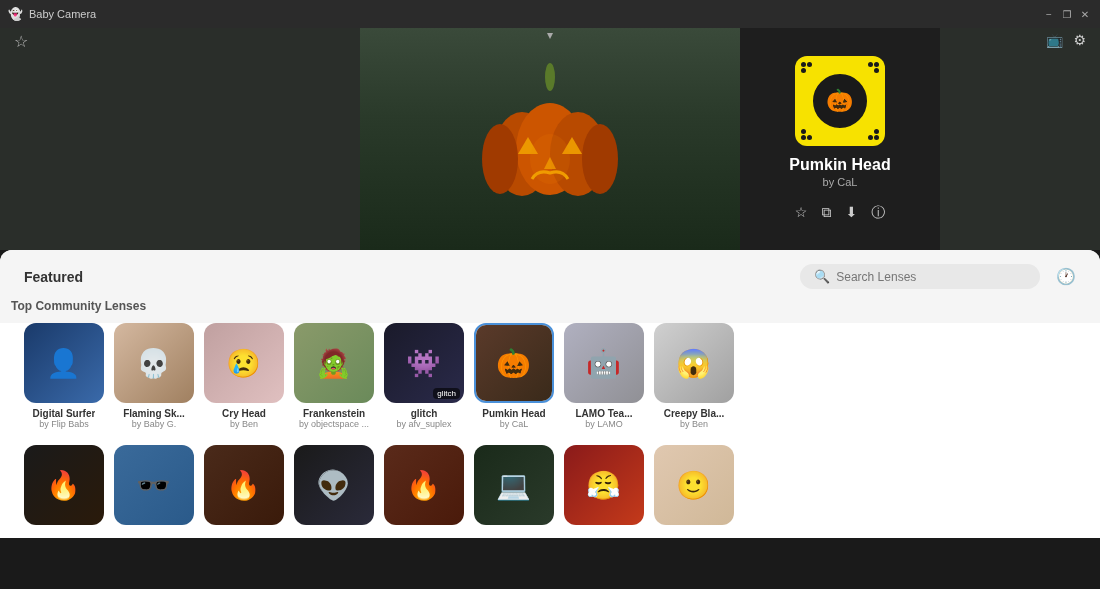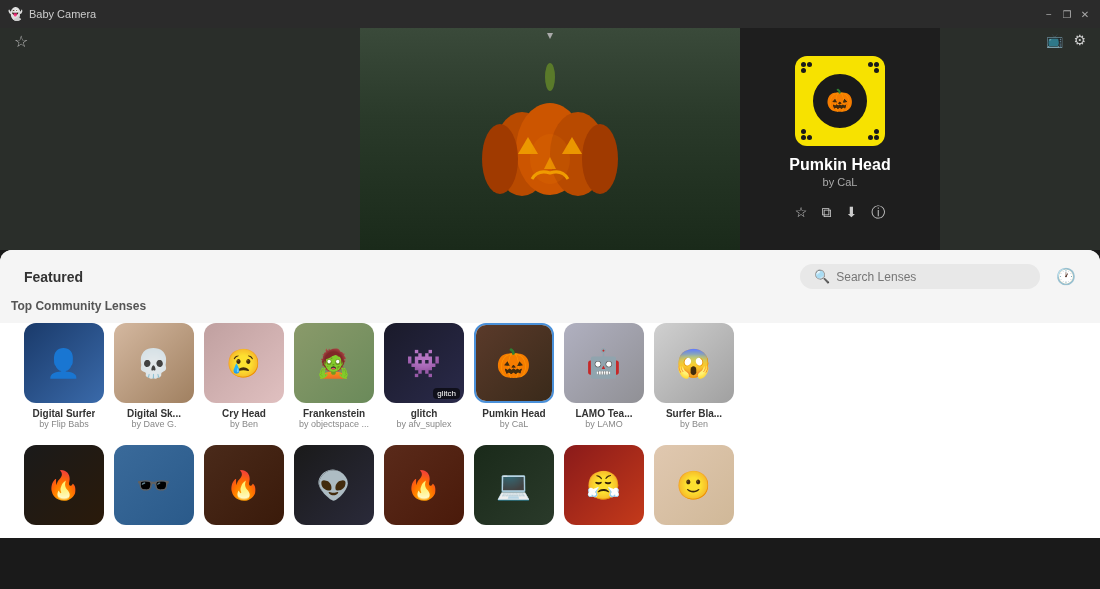--- a/index.html
+++ b/index.html
@@ -424,22 +424,22 @@
         <div class="lens-thumb">
           <div class="lens-thumb-bg thumb-blue">👤</div>
         </div>
         <div class="lens-name">Digital Surfer</div>
         <div class="lens-author">by Flip Babs</div>
       </div>
       <div class="lens-item">
         <div class="lens-thumb">
           <div class="lens-thumb-bg thumb-skeleton">💀</div>
         </div>
-        <div class="lens-name">Digital Sk...</div>
-        <div class="lens-author">by Dave G.</div>
+        <div class="lens-name">Flaming Sk...</div>
+        <div class="lens-author">by Baby G.</div>
       </div>
       <div class="lens-item">
         <div class="lens-thumb">
           <div class="lens-thumb-bg thumb-cry">😢</div>
         </div>
         <div class="lens-name">Cry Head</div>
         <div class="lens-author">by Ben</div>
       </div>
       <div class="lens-item">
         <div class="lens-thumb">
@@ -467,21 +467,21 @@
         <div class="lens-thumb">
           <div class="lens-thumb-bg thumb-lamo">🤖</div>
         </div>
         <div class="lens-name">LAMO Tea...</div>
         <div class="lens-author">by LAMO</div>
       </div>
       <div class="lens-item">
         <div class="lens-thumb">
           <div class="lens-thumb-bg thumb-creepy">😱</div>
         </div>
-        <div class="lens-name">Surfer Bla...</div>
+        <div class="lens-name">Creepy Bla...</div>
         <div class="lens-author">by Ben</div>
       </div>
     </div>
 
   <div class="lens-row" id="row2-container">
       <div class="lens-item">
         <div class="lens-thumb">
           <div class="lens-thumb-bg thumb-fire">🔥</div>
         </div>
         <div class="lens-name"></div>

